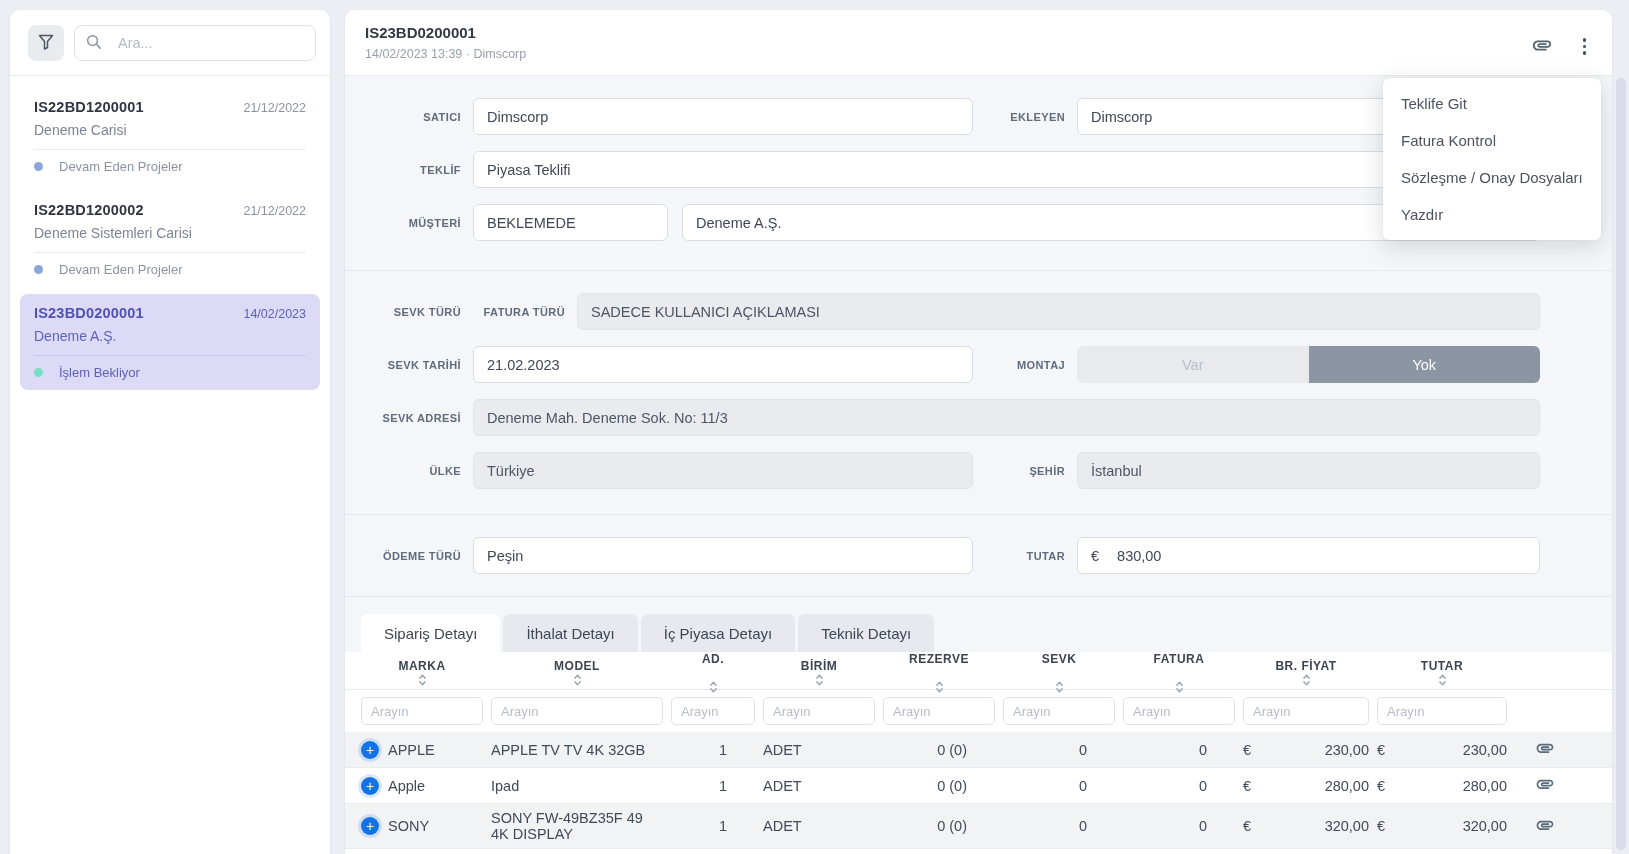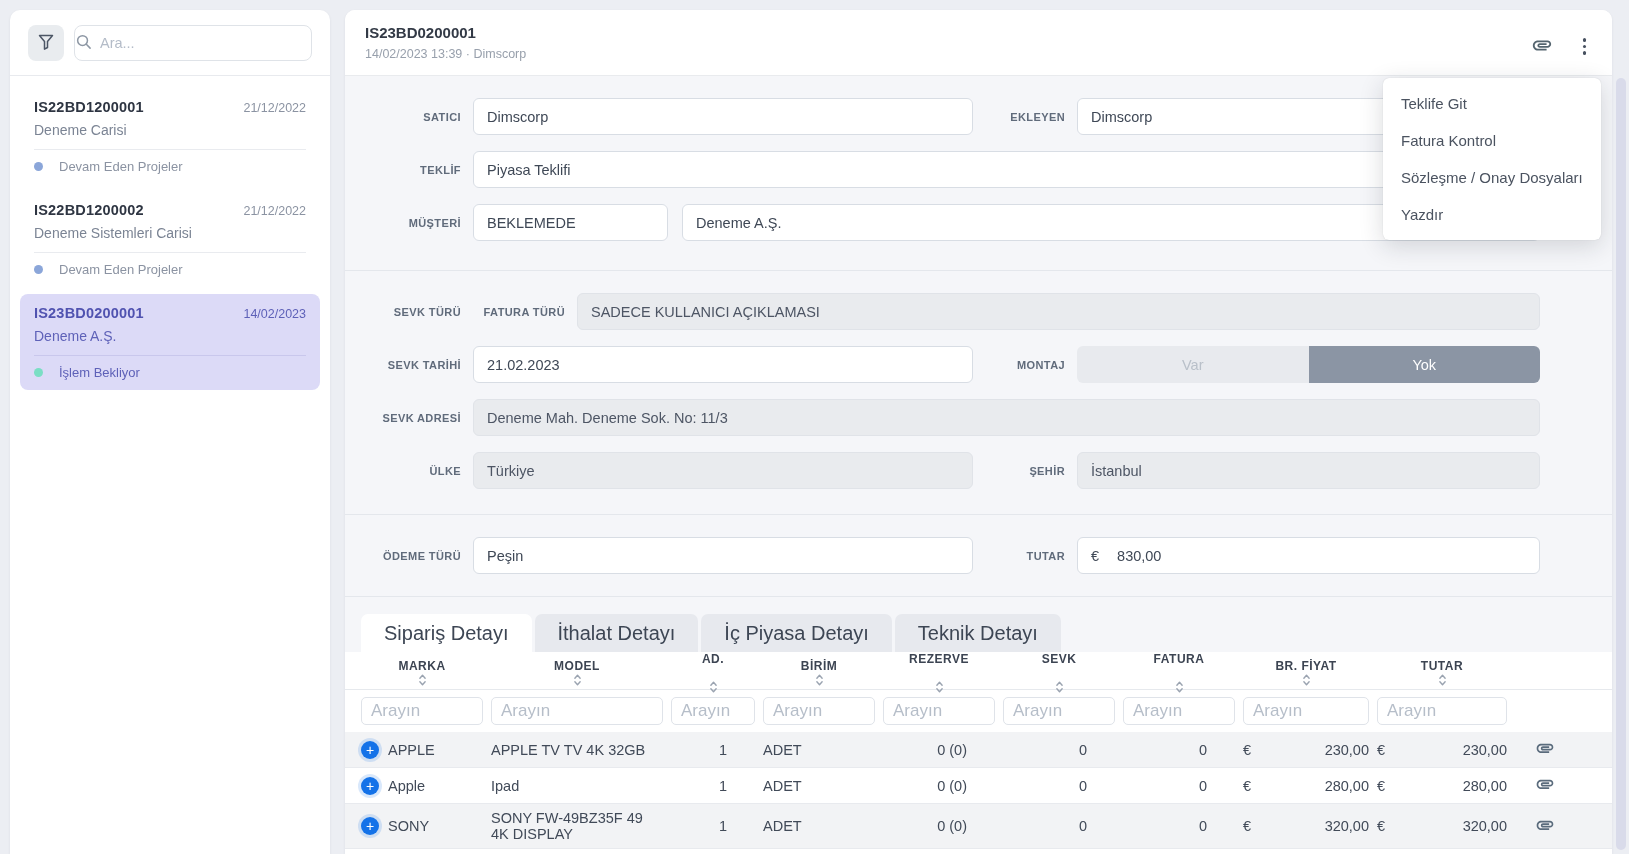--- a/index.html
+++ b/index.html
@@ -9,21 +9,21 @@
     background:#eceef3;
     position:relative;
     color:#3f4856;
   }
   .card { background:#fff; border-radius:10px 10px 0 0; box-shadow:0 1px 3px rgba(16,24,40,.07); position:absolute; }
 
   
   .sidebar { left:10px; top:10px; width:320px; bottom:0; }
   .sb-head { display:flex; align-items:center; gap:10px; padding:15px 18px 14px 18px; border-bottom:1px solid #e8eaee; }
   .filter-btn { width:36px; height:36px; border-radius:8px; background:#e9ecef; border:none; display:flex; align-items:center; justify-content:center; cursor:pointer; flex:0 0 auto; }
-  .search-box { flex:1; height:36px; border:1px solid #dfe3e8; border-radius:8px; background:#fff; display:flex; align-items:center; padding:0 0; gap:8px; }
+  .search-box { flex:1; height:36px; border:1px solid #dfe3e8; border-radius:8px; background:#fff; display:flex; align-items:center; padding:0 10px; gap:16px; }
   .search-box input { border:none; outline:none; flex:1; font-family:inherit; font-size:14.5px; color:#3f4856; background:transparent; }
   .search-box input::placeholder { color:#b4bcc8; }
   .sb-list { padding:12px 10px 0 10px; }
   .sb-item { padding:11px 14px 10px 14px; border-radius:8px; margin-bottom:7px; cursor:pointer; }
   .sb-item-top { display:flex; justify-content:space-between; align-items:baseline; }
   .sb-code { font-size:14.5px; font-weight:bold; color:#2e3542; letter-spacing:.2px; }
   .sb-date { font-size:12.5px; color:#8b93a2; }
   .sb-name { font-size:14px; color:#7b8494; margin-top:7px; }
   .sb-divider { border-top:1px solid #e9ebef; margin:11px 0 9px 0; }
   .sb-status { display:flex; align-items:center; gap:16px; font-size:13px; color:#8b93a2; }
@@ -65,30 +65,30 @@
   .gap14 { margin-left:14px; }
   .status-chip { width:195px; flex:0 0 auto; }
   .toggle { flex:1; height:37px; border-radius:6px; overflow:hidden; display:flex; cursor:pointer; }
   .toggle .opt { flex:1; display:flex; align-items:center; justify-content:center; font-size:14.5px; }
   .toggle .opt.off { background:#e8eaee; color:#b9c0c9; }
   .toggle .opt.on  { background:#8b95a4; color:#fff; }
   .currency-sym { margin-right:18px; color:#3f4856; }
 
   
   .tabs-row { display:flex; padding-left:16px; margin-top:17px; }
-  .tab { height:38px; display:flex; align-items:center; padding:0 23px; font-size:20px; color:#3d4654; background:#e7e9ee; border-radius:7px 7px 0 0; margin-right:3px; cursor:pointer; }
+  .tab { height:38px; display:flex; align-items:center; padding:0 23px; font-size:15px; color:#3d4654; background:#e7e9ee; border-radius:7px 7px 0 0; margin-right:3px; cursor:pointer; }
   .tab.active { background:#fff; }
   .table-wrap { background:#fff; }
   .tgrid { display:grid; grid-template-columns:122px 172px 84px 112px 112px 112px 112px 126px 130px 40px; column-gap:8px; padding:0 16px; align-items:center; }
   .thead { height:38px; border-bottom:1px solid #e6e9ed; }
   .th { display:flex; align-items:center; font-size:12px; font-weight:bold; letter-spacing:.5px; color:#3c4452;flex-direction:column; }
   .th.sb-between { justify-content:space-between; }
   .th.sb-end { justify-content:flex-end; gap:14px; }
   .filters { padding-top:7px; padding-bottom:7px; }
-  .fl input { width:100%; height:28px; border:1px solid #dfe3e9; border-radius:5px; padding:12px 9px; font-family:inherit; font-size:17px; color:#3f4856; outline:none; background:#fff; }
+  .fl input { width:100%; height:28px; border:1px solid #dfe3e9; border-radius:5px; padding:12px 9px; font-family:inherit; font-size:13px; color:#3f4856; outline:none; background:#fff; }
   .fl input::placeholder { color:#b6bec9; }
   .trow { font-size:14.5px; color:#414a58; border-bottom:1px solid #e8eaee; padding-top:6px; padding-bottom:6px; min-height:36px; }
   .trow.alt { background:#f2f3f5; }
   .cell-brand { display:flex; align-items:center; gap:9px; }
   .plus { width:18px; height:18px; border-radius:50%; background:#1472e8; color:#fff; display:flex; align-items:center; justify-content:center; font-size:14px; line-height:1; box-shadow:0 0 0 3px rgba(20,114,232,.16); cursor:pointer; flex:0 0 auto; }
   .num { text-align:right; padding-right:28px; }
   .cur { display:flex; justify-content:space-between; align-items:center; }
   .clip-cell { display:flex; justify-content:flex-end; }
 
   

